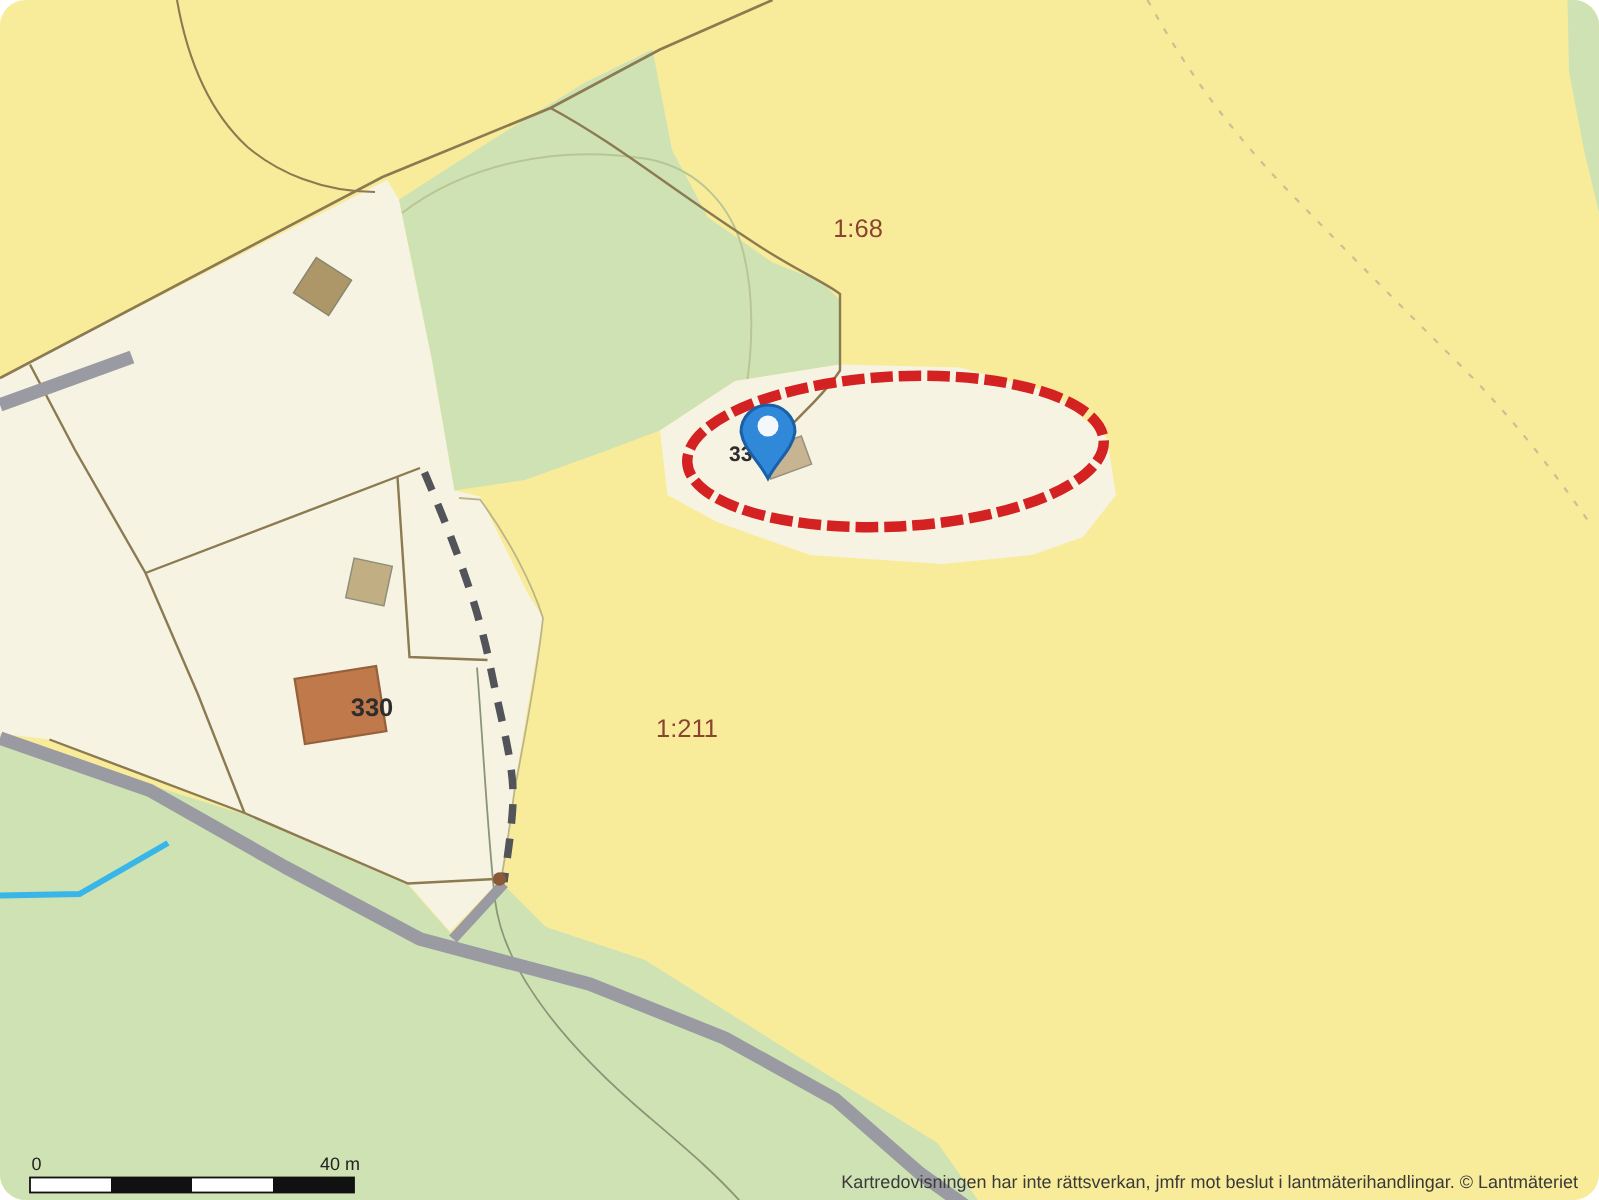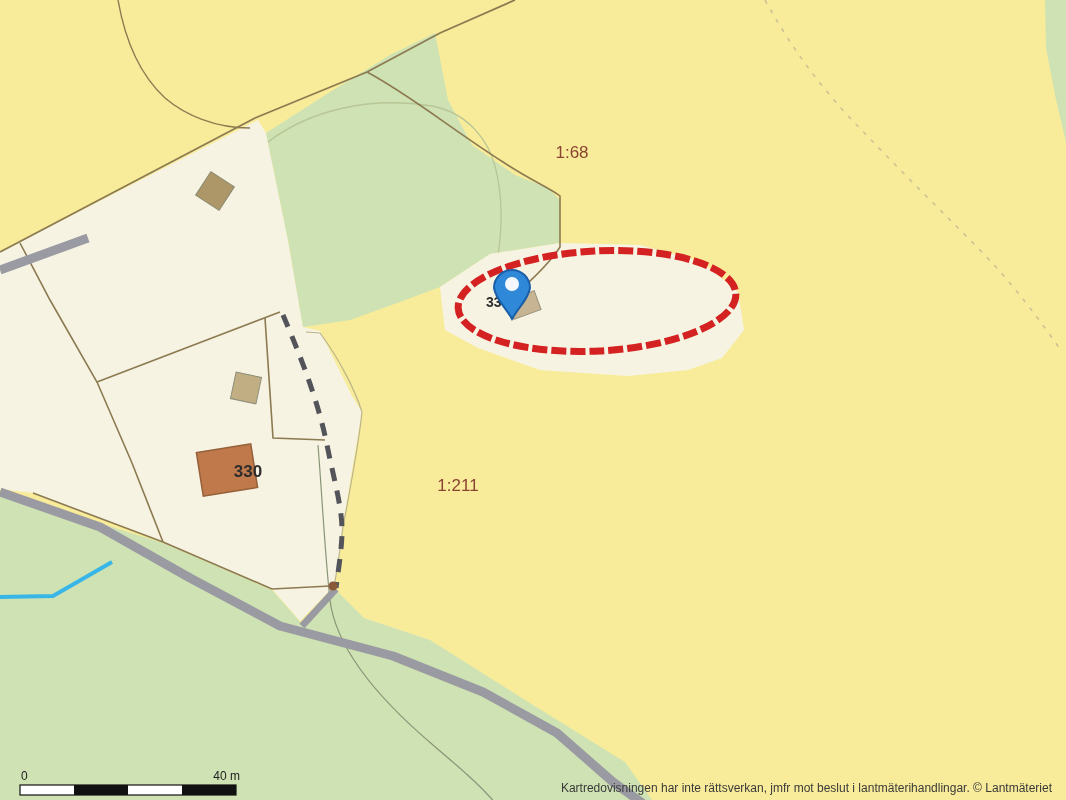--- a/index.html
+++ b/index.html
@@ -2,20 +2,21 @@
 <html><head>
 <meta charset="utf-8">
 <style>
   html, body { margin: 0; padding: 0; background: #ffffff; }
   .map-viewport {
     position: relative;
     width: 1066px;
     height: 800px;
     overflow: hidden;
     font-family: "Liberation Sans", sans-serif;
+    border-radius: 17px;
   }
   svg { display: block; }
   text { font-family: "Liberation Sans", sans-serif; }
   .parcel-label { font-size: 17px; }
   .building-label { font-size: 17px; font-weight: 600; fill: #2d2d2d; }
   .small-building-label { font-size: 14px; font-weight: 600; fill: #2d2d2d; }
   .scale-label { font-size: 12px; fill: #222222; }
   .attribution { font-size: 12px; fill: #3a3a3a; }
 </style>
 </head>

